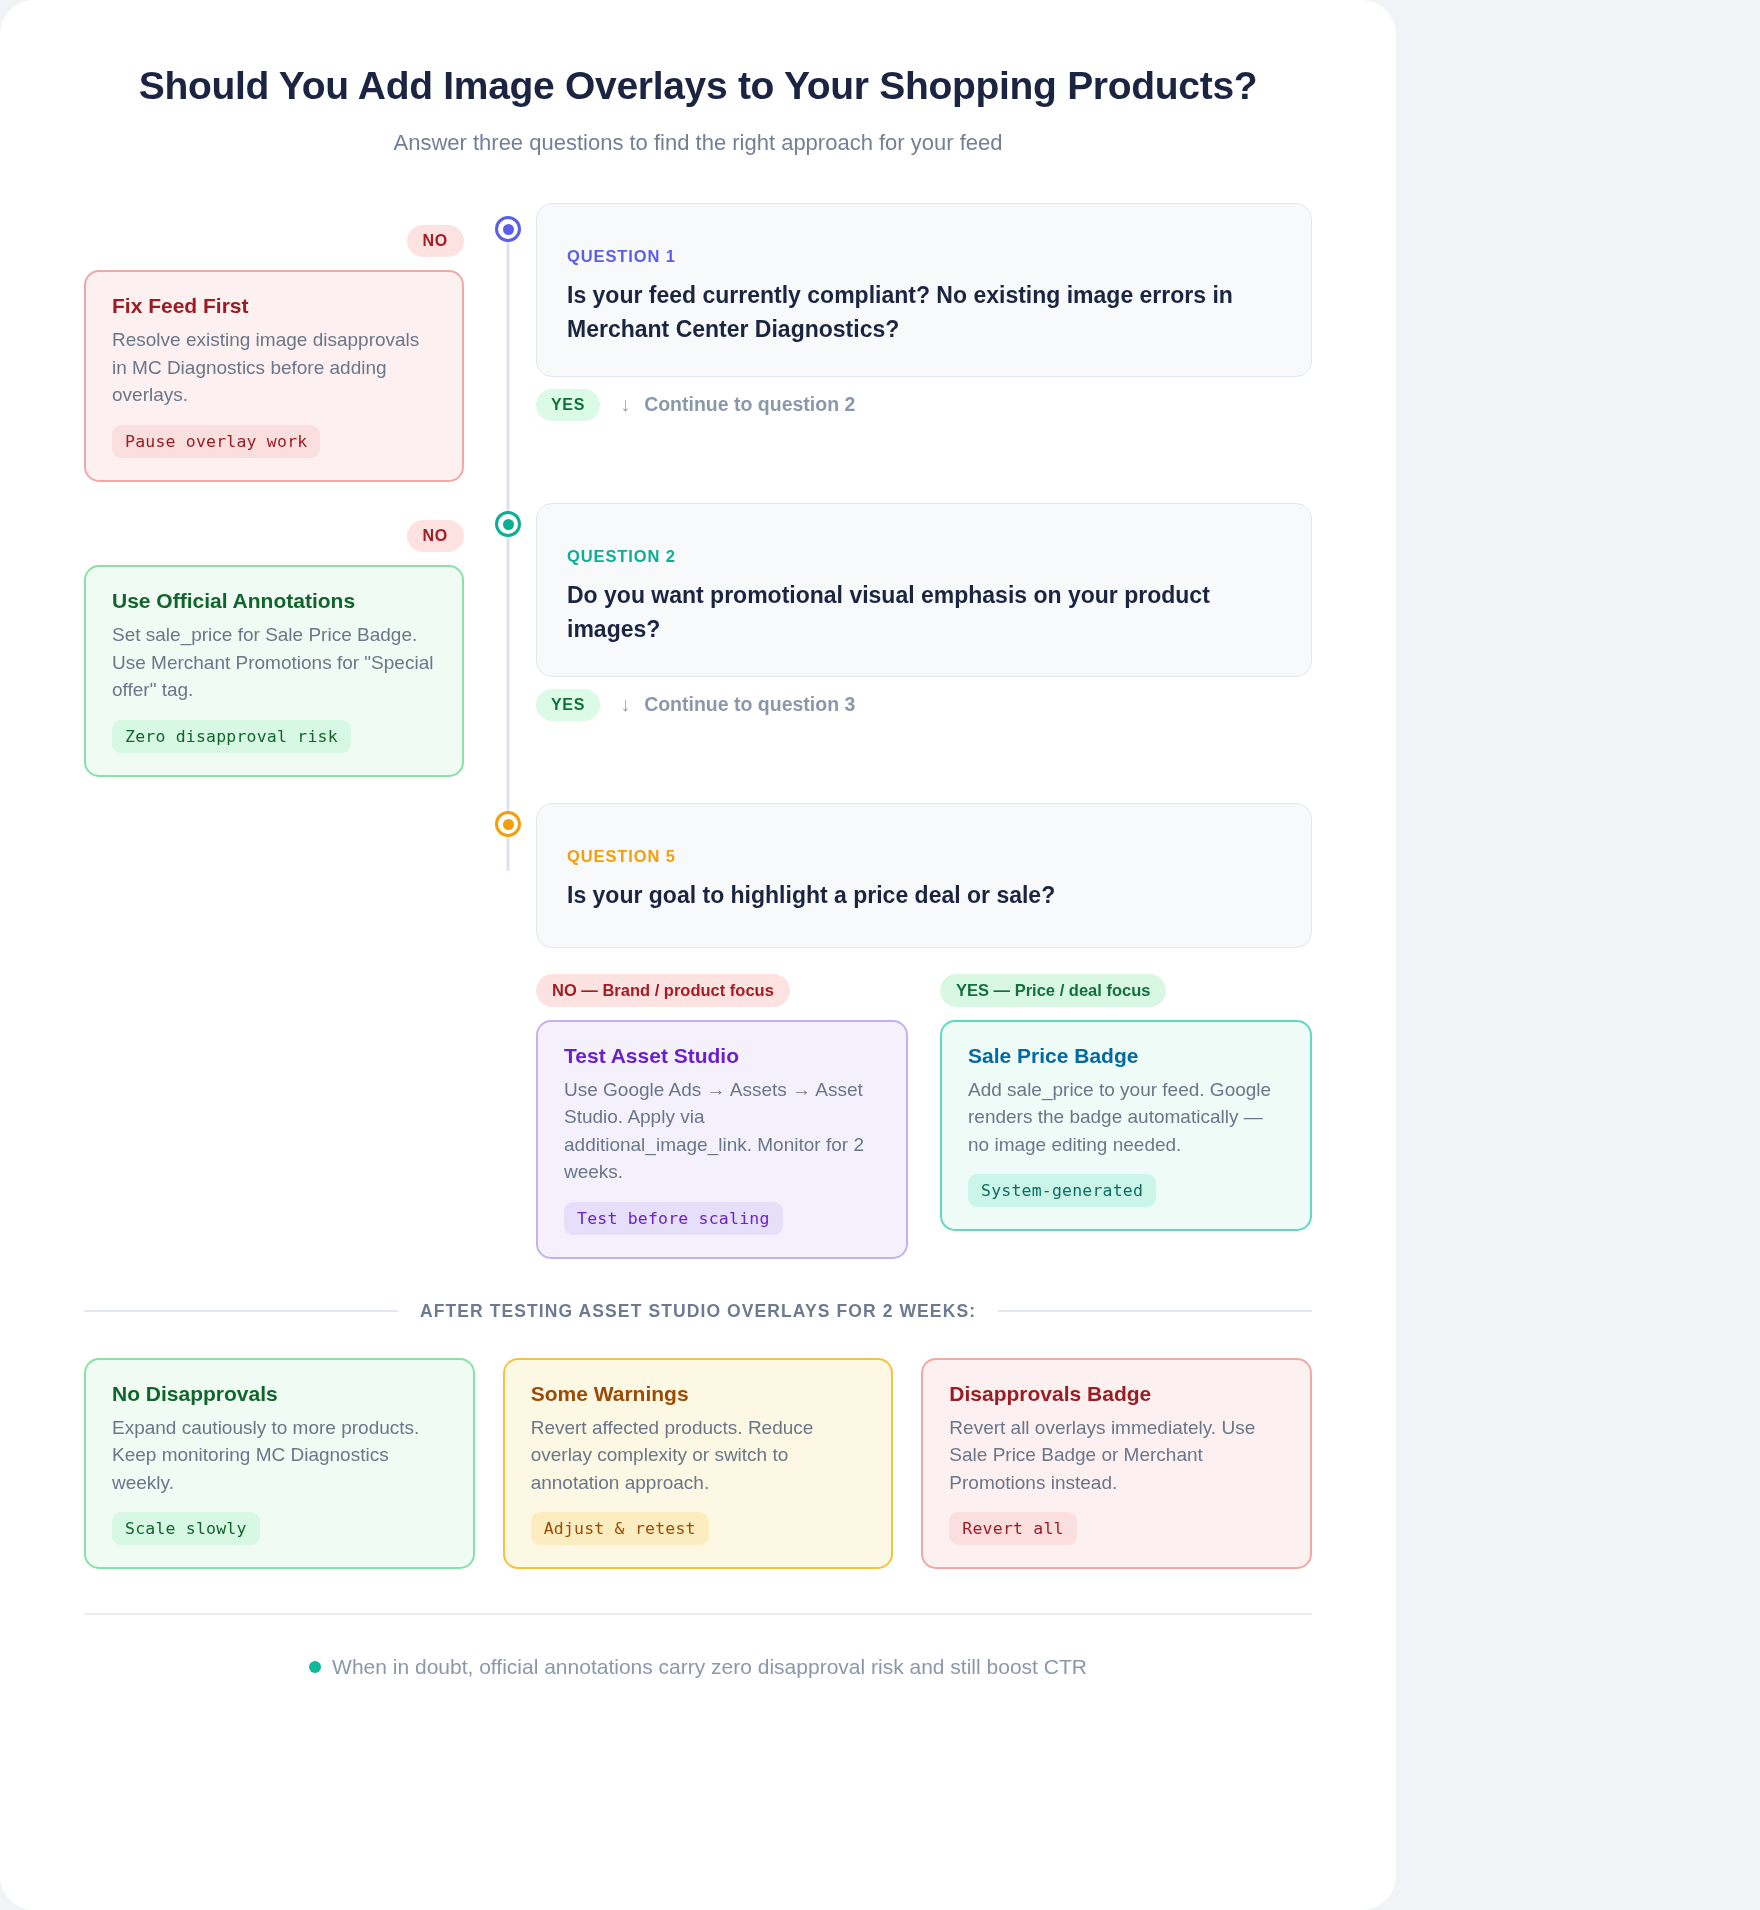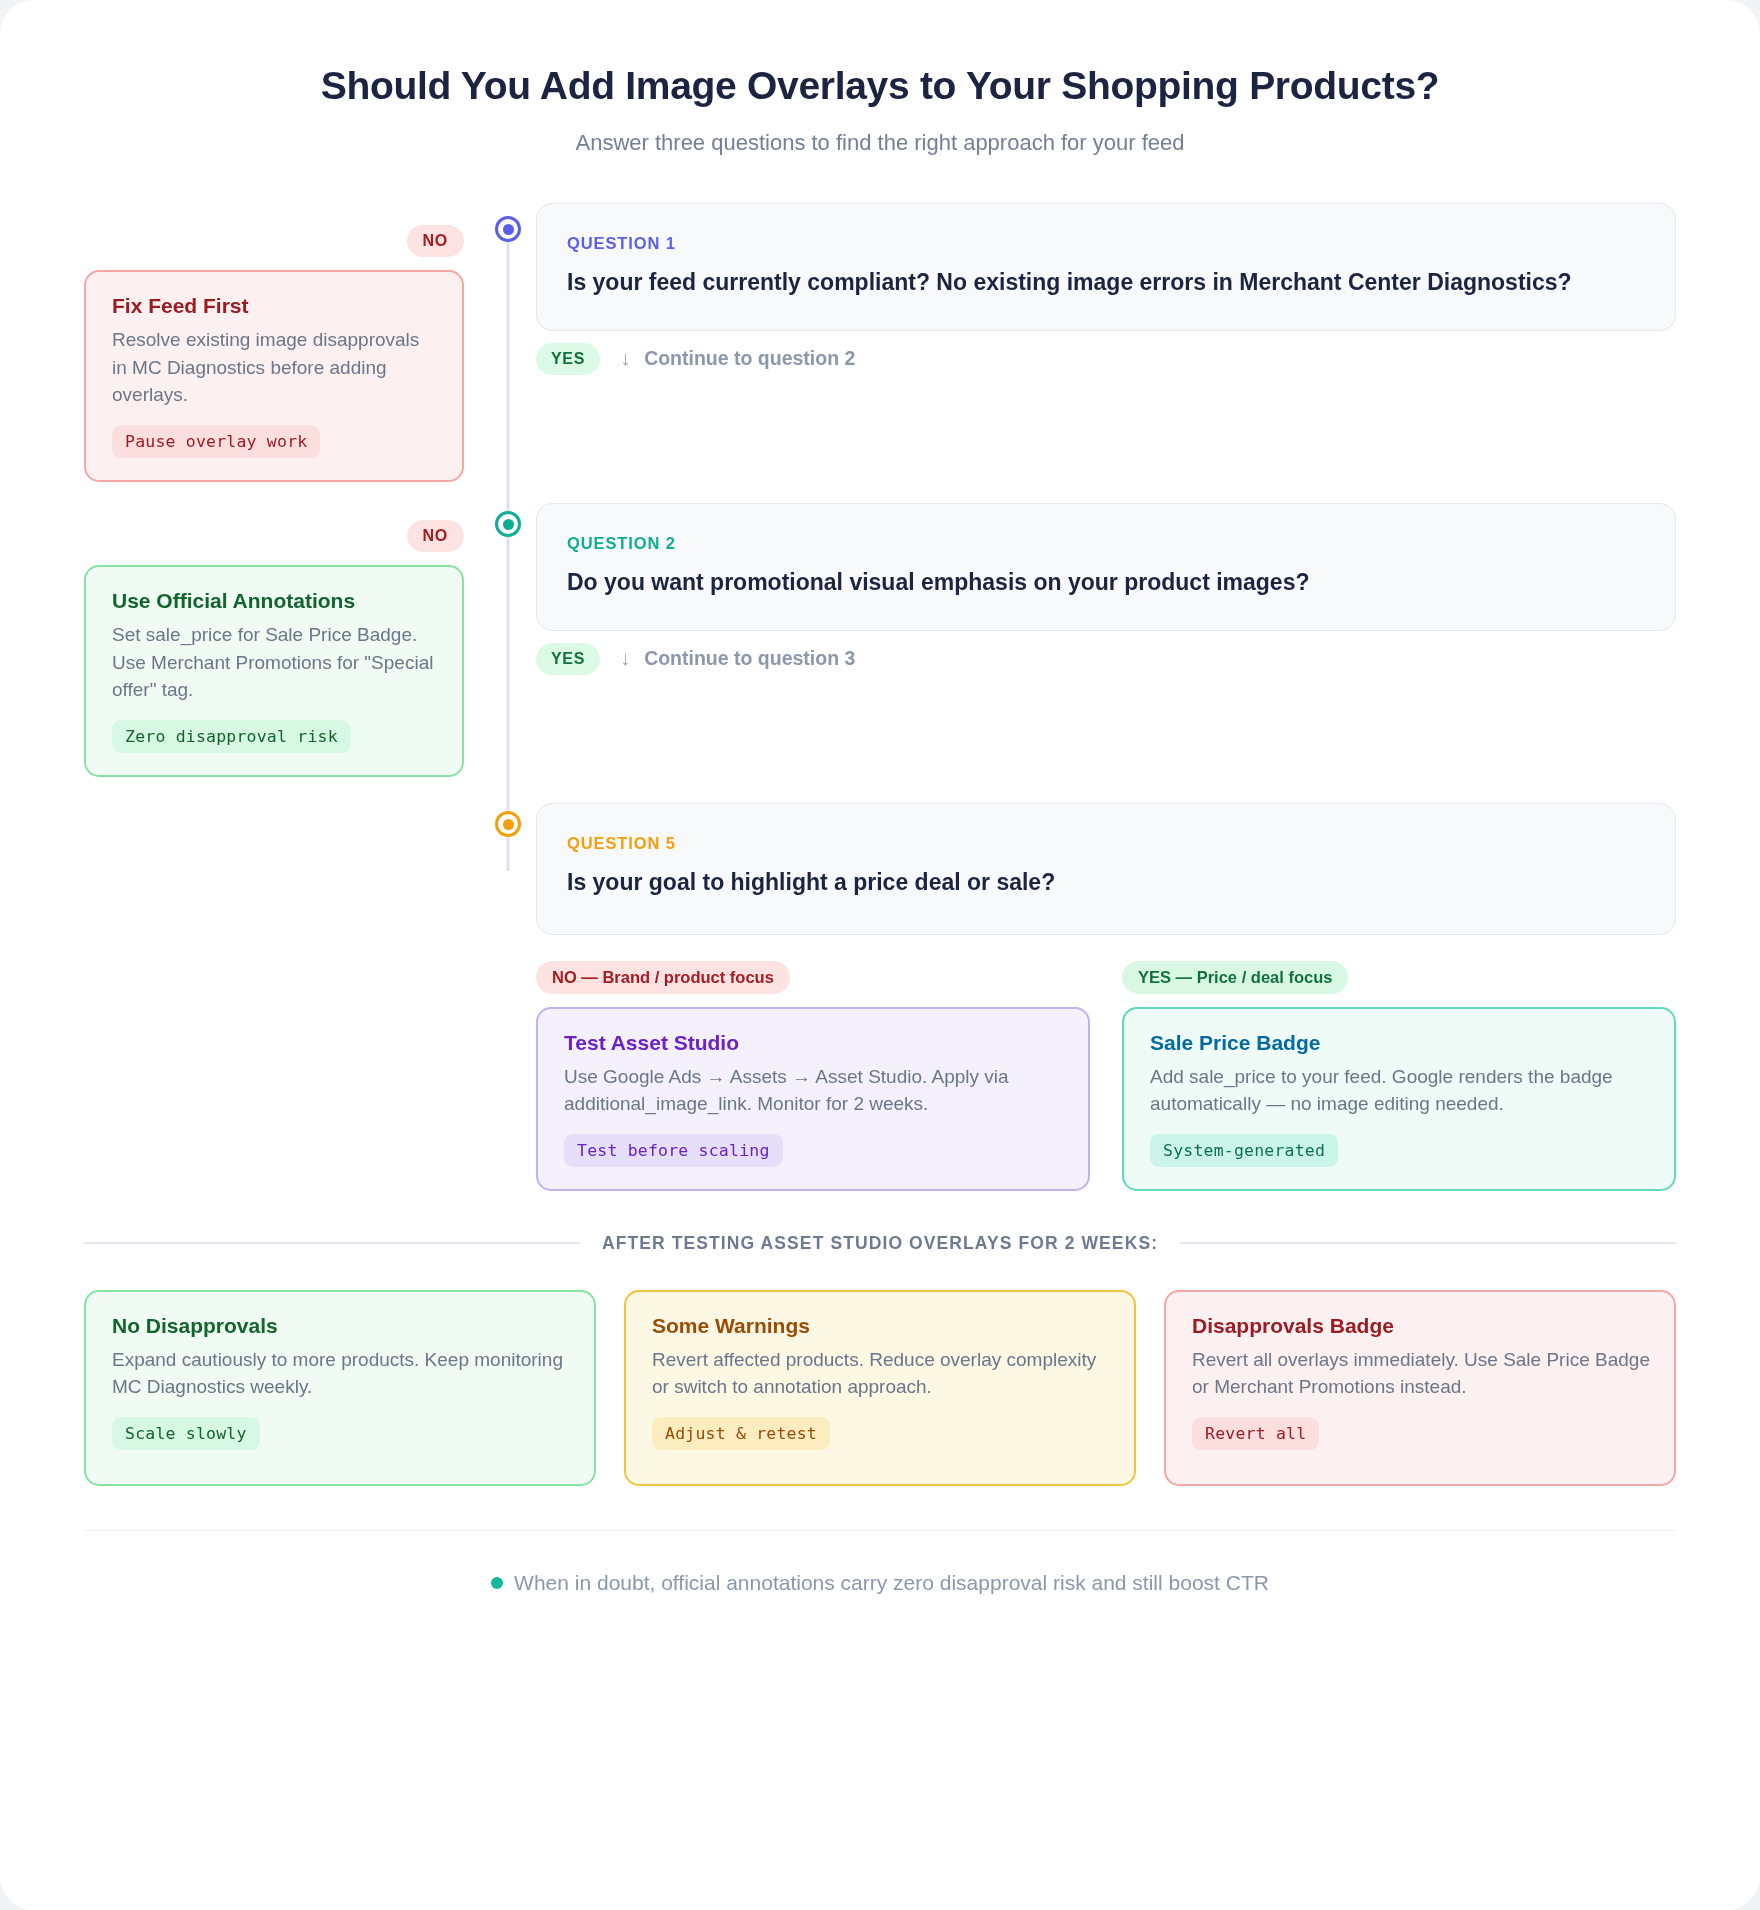--- a/index.html
+++ b/index.html
@@ -6,21 +6,21 @@
 
   html, body {
     width: 1760px;
     height: 1910px;
     background: #f1f3f6;
     font-family: "Liberation Sans", sans-serif;
   }
 
   .canvas {
     position: relative;
-    width: 1760px;
+    width: 1396px;
     height: 1910px;
     background: #ffffff;
     border-radius: 34px;
     overflow: hidden;
     padding: 0 84px;
   }
 
   
   .header { text-align: center; padding-top: 62px; }
   .title {
@@ -99,21 +99,21 @@
   .node.n3 { border: 3px solid #f59e0b; }
   .node.n3::after { background: #f59e0b; }
 
   
   .q-col { flex: 1 1 auto; }
 
   .q-panel {
     background: #f7f9fb;
     border: 1.5px solid #e2e8f0;
     border-radius: 16px;
-    padding: 30px 30px 30px 30px;
+    padding: 43px 30px 30px 30px;
   }
   .q-label {
     font-size: 16.5px;
     font-weight: bold;
     letter-spacing: 0.9px;
     margin-bottom: 13px;
   }
   .q-label.c1 { color: #5b5fe8; }
   .q-label.c2 { color: #0eae94; }
   .q-label.c3 { color: #f59e0b; }

